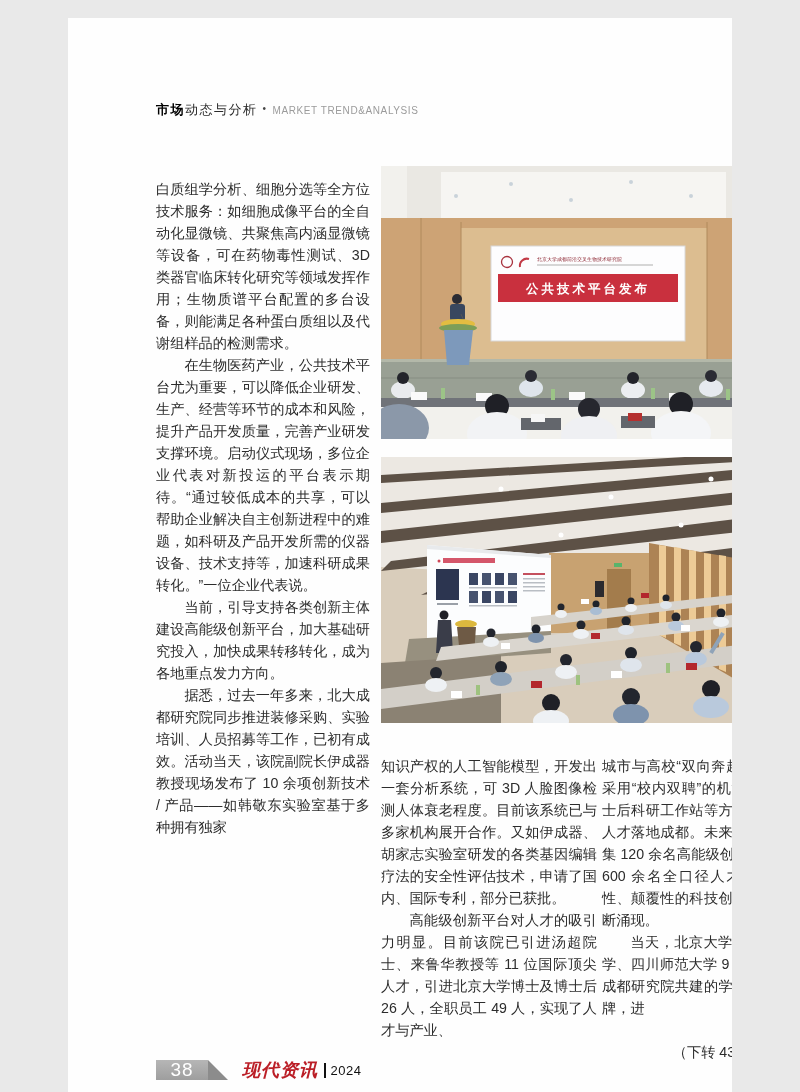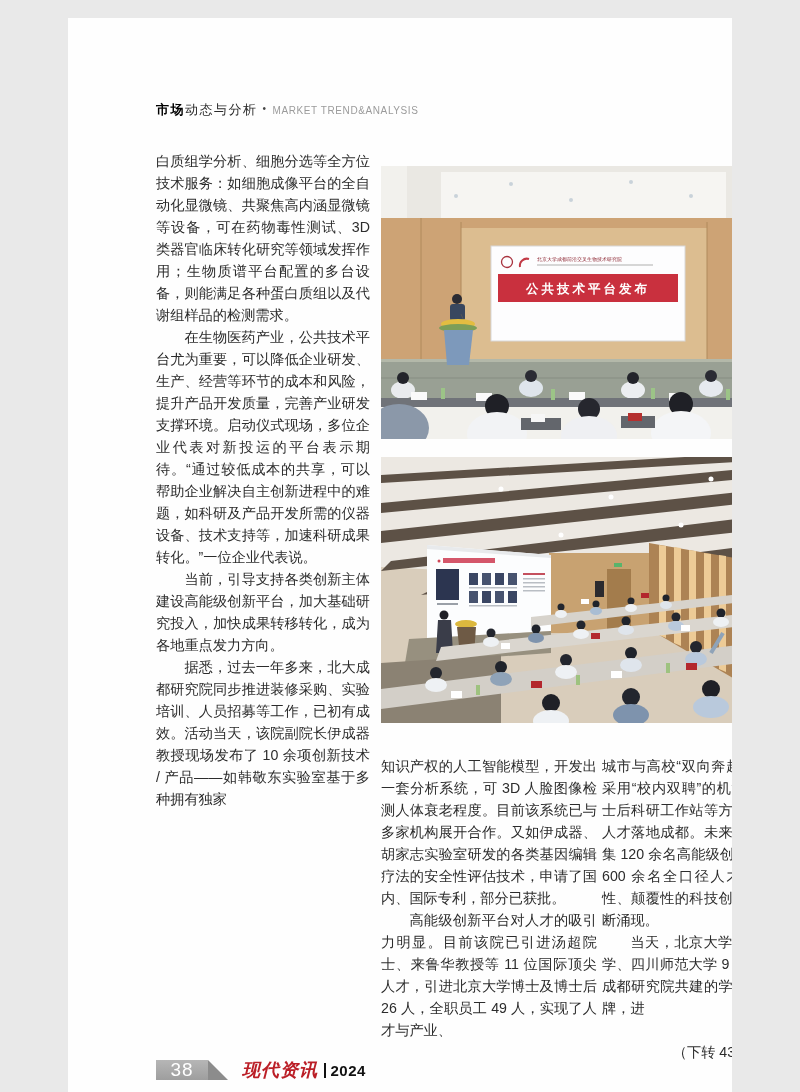--- a/index.html
+++ b/index.html
@@ -11,21 +11,21 @@
   
   .header { position:absolute; left:88px; top:83px; font-size:13px; color:#2a2a2a; letter-spacing:1.5px; white-space:nowrap; }
   .header .hbold { font-weight:bold; color:#000; }
   .header .hdot { color:#444; margin:0 5px; font-size:10px; vertical-align:2px; }
   .header .hen { color:#9b9b9b; font-size:10px; letter-spacing:0.6px; }
 
   
   .col { position:absolute; text-align:justify; font-size:14.2px; line-height:22px; color:#2c2c2c; }
   .col p { margin:0; }
   .col p.ind { text-indent:2em; }
-  #col-left  { left:88px;  top:132px; width:214px; }
+  #col-left  { left:88px;  top:160px; width:214px; }
   #col-mid   { left:313px; top:737px; width:216px; }
   #col-right { left:534px; top:737px; width:218px; }
 
   .heading { color:#d2404e; font-weight:bold; font-size:16.5px; line-height:30px; margin:7px 0 5px 0; }
   .heading .hl-ind { text-indent:1em; }
 
   .jump { text-align:center; margin-top:22px !important; }
 
   
   .photo { position:absolute; left:313px; width:405px; background:#bef264; }
@@ -34,21 +34,21 @@
   .photo svg { display:block; width:100%; height:100%; }
 
   
   .footer { position:absolute; left:88px; top:1041px; height:22px; display:flex; align-items:center; }
   .pagetab { width:52px; height:20px; background:linear-gradient(#b6b6b6,#9e9e9e); color:#fff;
              text-align:center; line-height:20px; font-size:19px; letter-spacing:1px; }
   .pagetab-tail { width:20px; height:20px; background:#8c8c8c; clip-path:polygon(0 0, 0 100%, 100% 100%); }
   .mag { margin-left:14px; font-family:"DejaVu Serif","Liberation Serif",serif; font-style:italic;
          font-weight:bold; font-size:18px; color:#bb1f27; letter-spacing:1px; }
   .year-divider { width:1.5px; height:15px; background:#111; margin:0 5px 0 6px; }
-  .year { font-size:15px; color:#111; font-weight:bold; letter-spacing:0.5px; }
+  .year { font-size:13px; color:#111; font-weight:normal; letter-spacing:0.5px; }
 </style>
 </head>
 <body>
 
 <div class="page">
 
   <div class="header">
     <span class="hbold">市场</span><span>动态与分析</span><span class="hdot">•</span><span class="hen">MARKET TREND&amp;ANALYSIS</span>
   </div>
 

